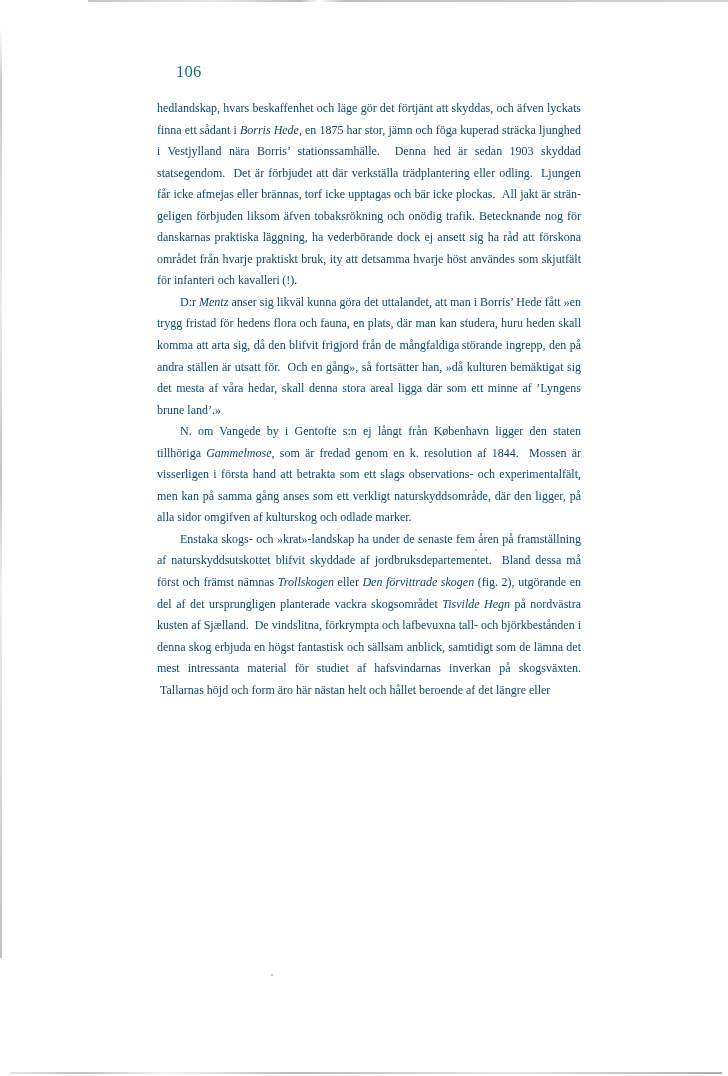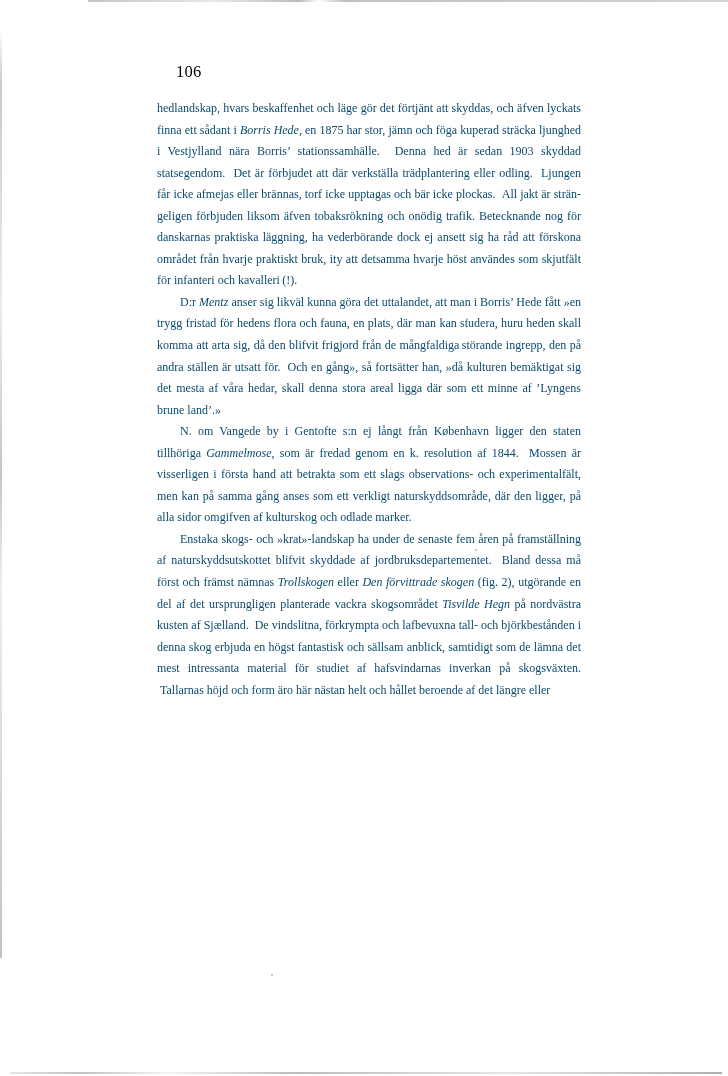--- a/index.html
+++ b/index.html
@@ -65,21 +65,21 @@
     left: 0; top: 0;
     width: 728px; height: 1076px;
   }
 
   .folio {
     position: absolute;
     left: 176px;
     top: 62px;
     font-size: 16.5px;
     letter-spacing: 0.3px;
-    color: #000000;
+    color: #0f766e;
   }
 
   .textblock {
     position: absolute;
     left: 157px;
     top: 98px;
     width: 424px;
     font-size: 12px;
     line-height: 21.55px;
     text-align: justify;

